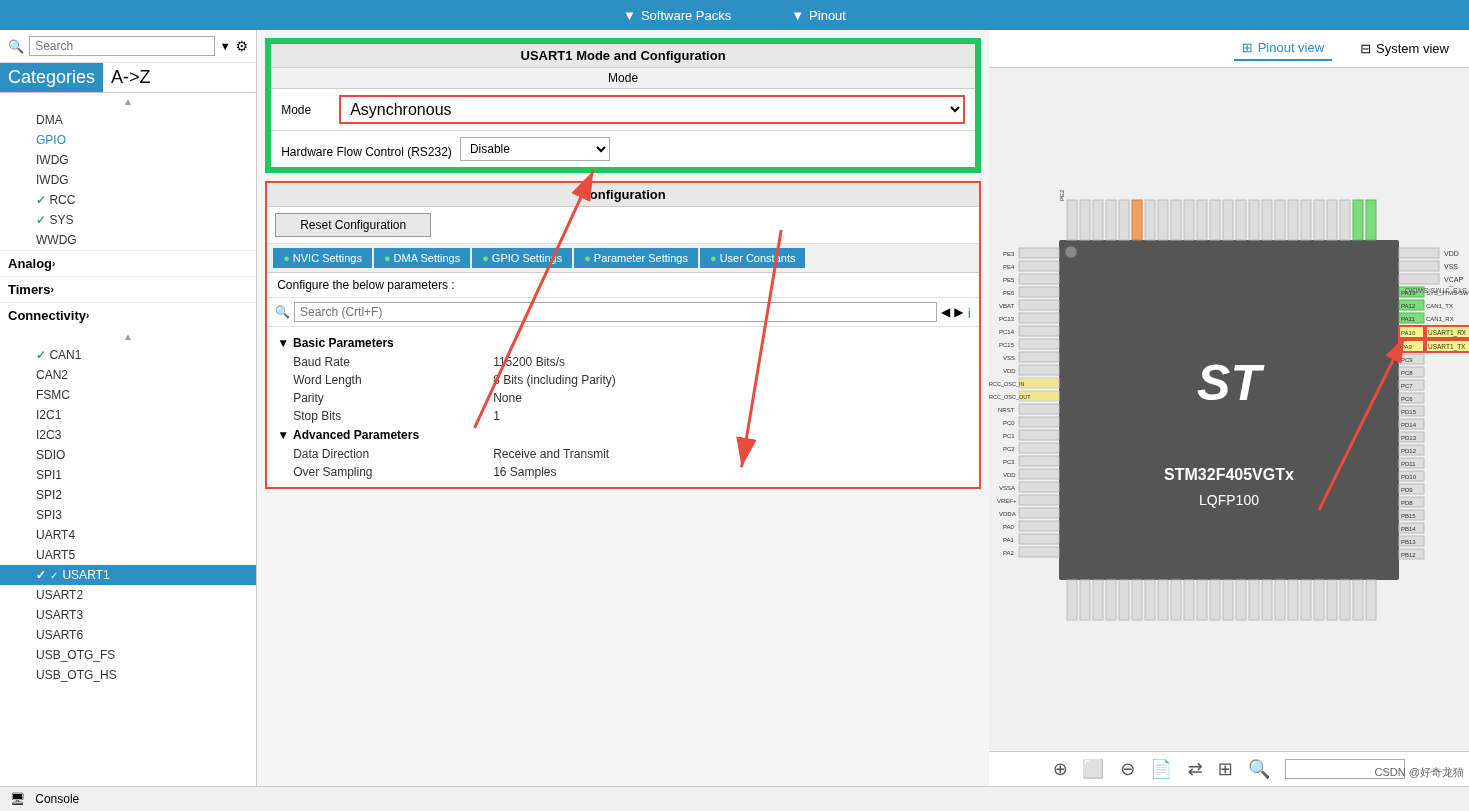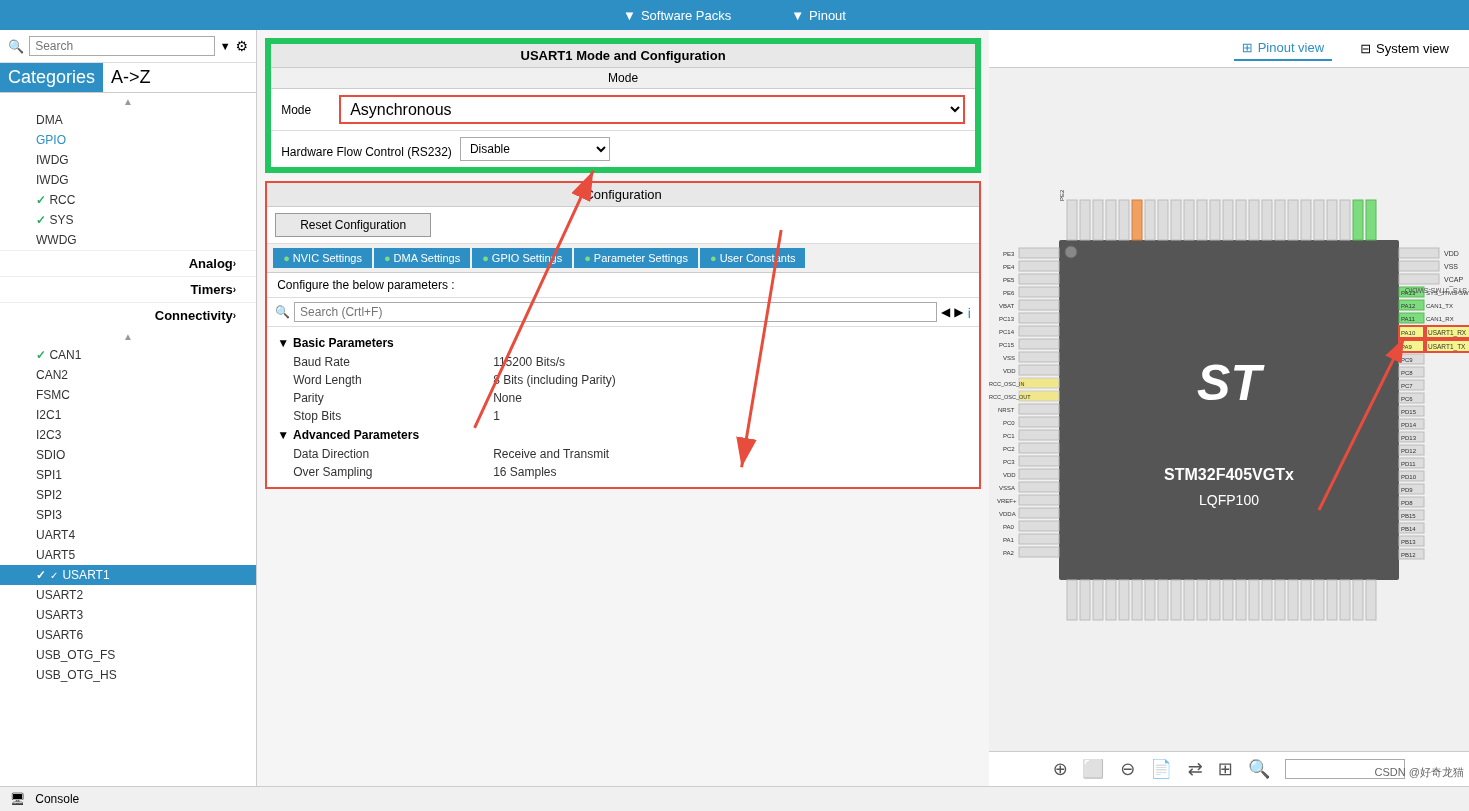--- a/index.html
+++ b/index.html
@@ -51,22 +51,22 @@
     .sidebar-item.active {
       background: #2d8fc4; color: white;
     }
     .sidebar-item.checked::before {
       content: "✓ "; color: #27ae60; font-weight: bold;
     }
     .sidebar-item.active.checked::before {
       color: white;
     }
     .sidebar-section {
-      display: flex; align-items: center; justify-content: flex-end;
-      padding: 5px 20px; font-size: 13px; font-weight: bold; cursor: pointer;
+      display: flex; align-items: center; justify-content: flex-start;
+      padding: 5px 8px; font-size: 13px; font-weight: bold; cursor: pointer;
       border-top: 1px solid #eee;
     }
     .sidebar-section .arrow { font-size: 10px; }
 
     
     .center-panel {
       width: 740px; background: #f5f5f5; display: flex; flex-direction: column; position: relative;
     }
 
     
@@ -93,21 +93,21 @@
     .hw-row label { font-size: 12px; margin-top: 6px; }
     .hw-select {
       padding: 3px 5px; font-size: 12px; border: 1px solid #aaa; background: white; min-width: 150px;
     }
 
     
     .config-section {
       background: white; border: 1px solid #aaa; margin: 8px; margin-top: 4px;
     }
     .config-section-title {
-      text-align: center; padding: 4px; font-size: 13px; font-weight: normal;
+      text-align: center; padding: 4px; font-size: 13px; font-weight: bold;
       background: #e8e8e8; border-bottom: 1px solid #ccc;
     }
     .config-btn-row {
       padding: 6px 8px; border-bottom: 1px solid #ddd;
     }
     .reset-btn {
       padding: 4px 24px; font-size: 12px; background: #e8e8e8; border: 1px solid #999; cursor: pointer;
     }
     .config-tabs {
       display: flex; flex-wrap: wrap; gap: 2px; padding: 4px 6px; background: #f0f0f0; border-bottom: 1px solid #ccc;

